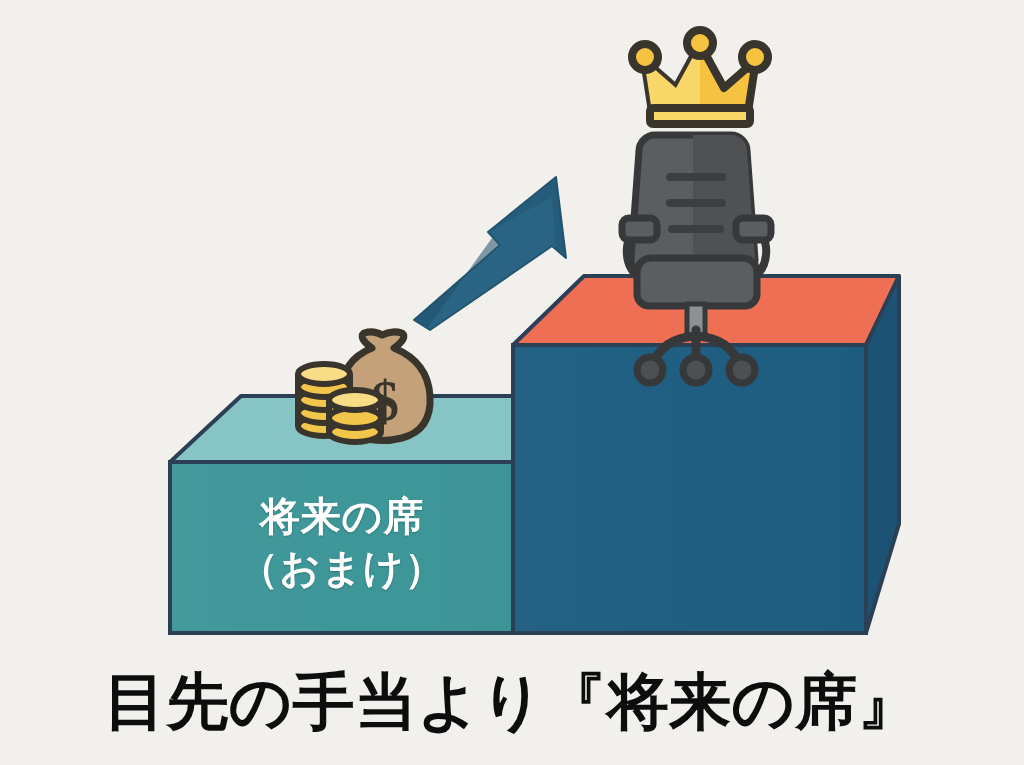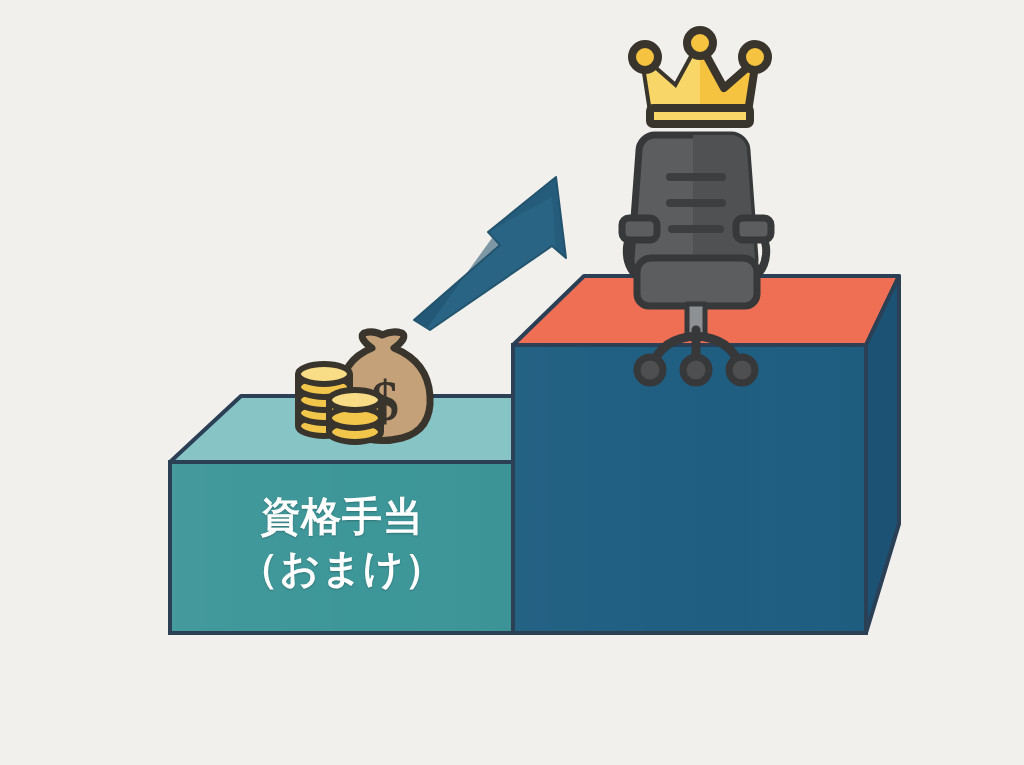--- a/index.html
+++ b/index.html
@@ -176,19 +176,20 @@
       </linearGradient>
       <linearGradient id="rfgrad" x1="0" y1="0" x2="1" y2="0">
         <stop offset="0%" stop-color="#ffffff" stop-opacity="0.08"></stop>
         <stop offset="60%" stop-color="#ffffff" stop-opacity="0.0"></stop>
         <stop offset="100%" stop-color="#000000" stop-opacity="0.06"></stop>
       </linearGradient>
     </defs>
   </svg>
 
   <div class="txt-layer">
-    <div class="blk-label" id="left-label">資格手当
+    <div class="blk-label" id="left-label">将来の席
 （おまけ）</div>
 
 
+    <div id="caption">目先の手当より『将来の席』</div>
   </div>
 
 </div>
 
 </body></html>

